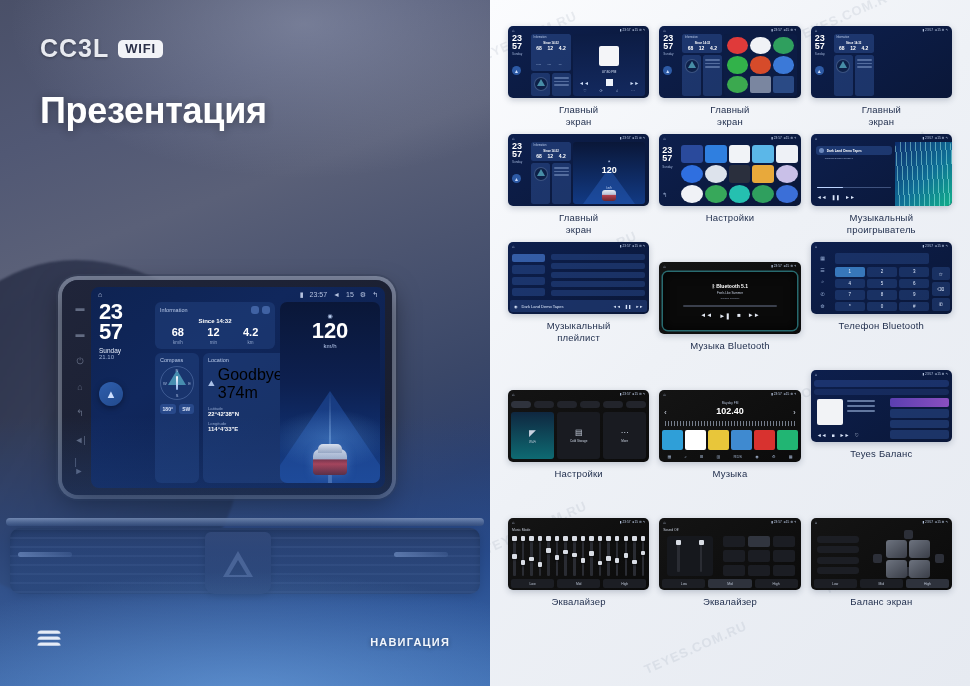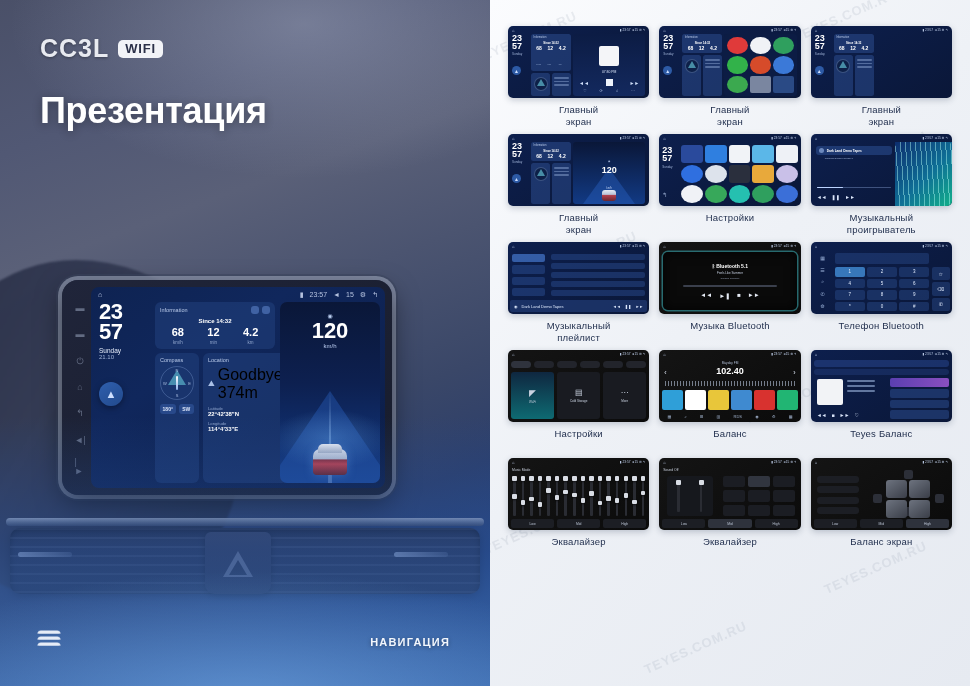--- a/index.html
+++ b/index.html
@@ -255,21 +255,21 @@
     letter-spacing: 1px; transform: rotate(-24deg); pointer-events: none; white-space: nowrap;
   }
   .grid { position: relative; z-index: 2; display: grid; grid-template-columns: repeat(3, 1fr);
           row-gap: 6px; column-gap: 10px; }
   .cell { display: flex; flex-direction: column; align-items: center; }
   .thumb {
     width: 100%; height: 72px; border-radius: 5px; overflow: hidden; position: relative;
     box-shadow: 0 2px 6px rgba(40,55,85,.25);
     background: linear-gradient(145deg, #0d1f4d, #0a1738);
   }
-  .thumb.dark { background: linear-gradient(145deg, #141414, #0b0b0b); }
+  .thumb.dark { background: linear-gradient(145deg, #141414, #0b0b0b); margin-top: 20px; }
   .thumb .tbar {
     position: absolute; top: 0; left: 0; right: 0; height: 8px;
     display: flex; align-items: center; justify-content: flex-end; gap: 3px;
     padding-right: 4px; font-size: 3.2px; color: #bccbe6;
   }
   .thumb .tbar .home { position: absolute; left: 4px; font-size: 4px; }
   .cap {
     margin-top: 6px; text-align: center; font-size: 9.5px; color: #1d2b4a;
     line-height: 1.25; font-weight: normal; letter-spacing: .2px; min-height: 24px;
   }
@@ -1015,21 +1015,21 @@
               <span>▦</span>
               <span>⌕</span>
               <span>☰</span>
               <span>▥</span>
               <span>RDS</span>
               <span>◉</span>
               <span>⚙</span>
               <span>▩</span>
             </div>
         </div>
-        <div class="cap">Баланс</div>
+        <div class="cap">Музыка</div>
       </div>
 
       <div class="cell">
         <div class="thumb">
           <div class="tbar">
               <span class="home">⌂</span>
               <span>▮ 23:57 ◄15 ⚙ ↰</span>
             </div>
           <div class="tr-top"></div>
           <div class="tr-row2"></div>

